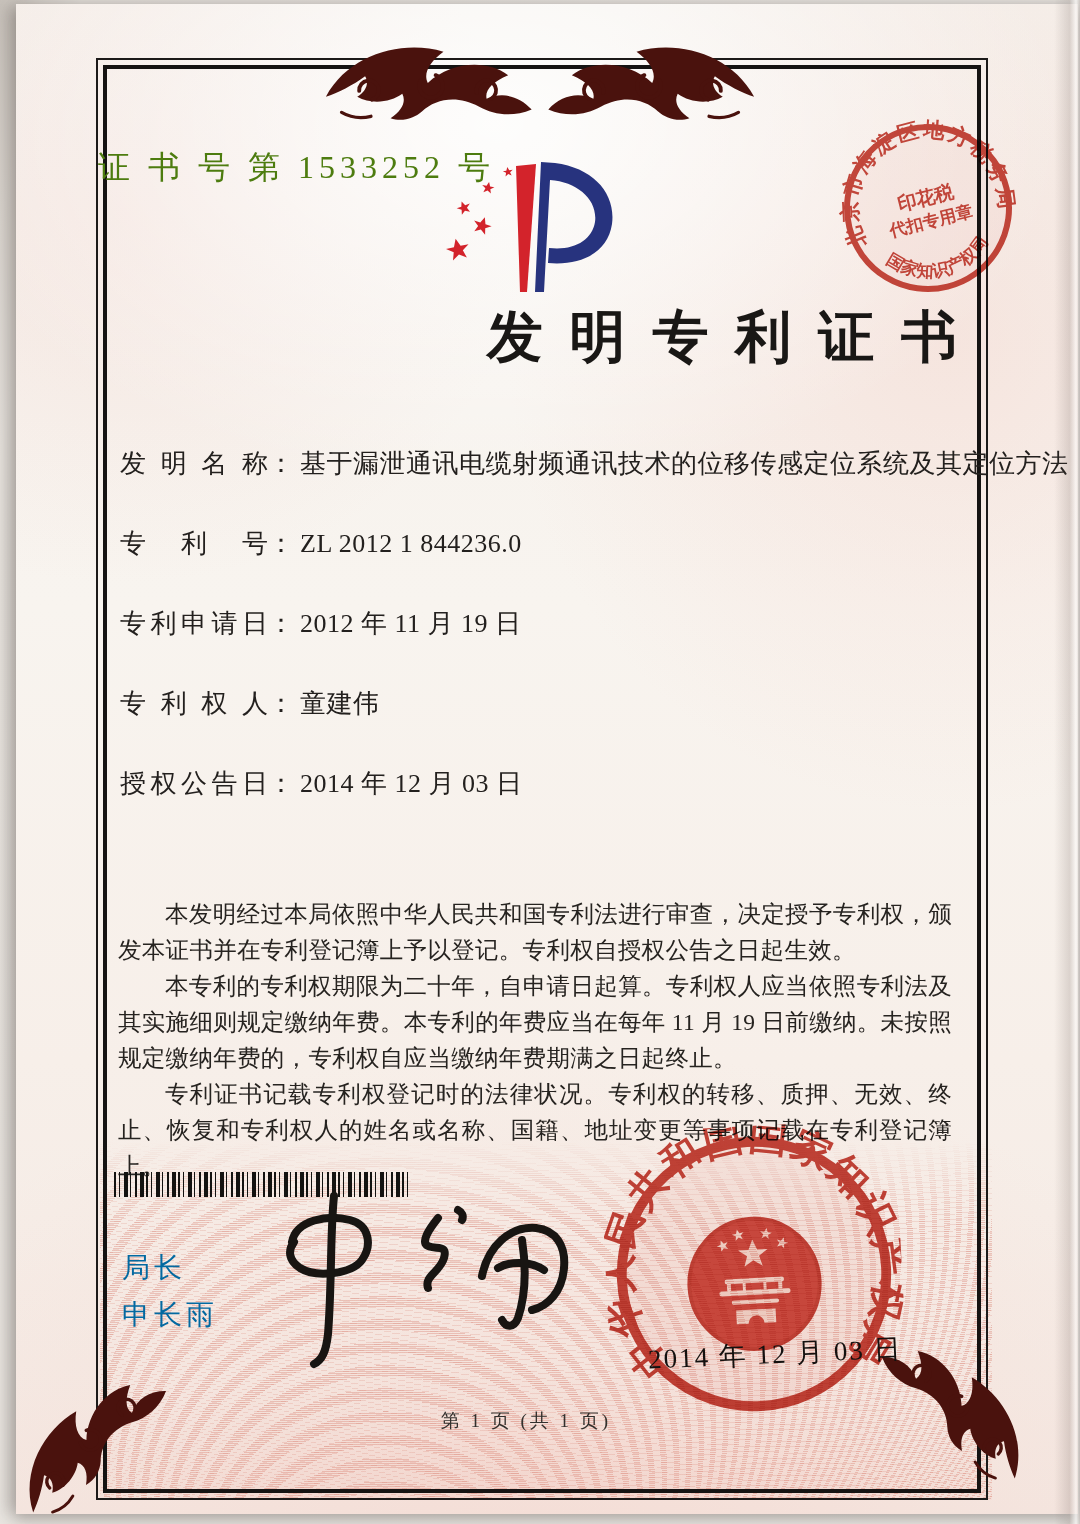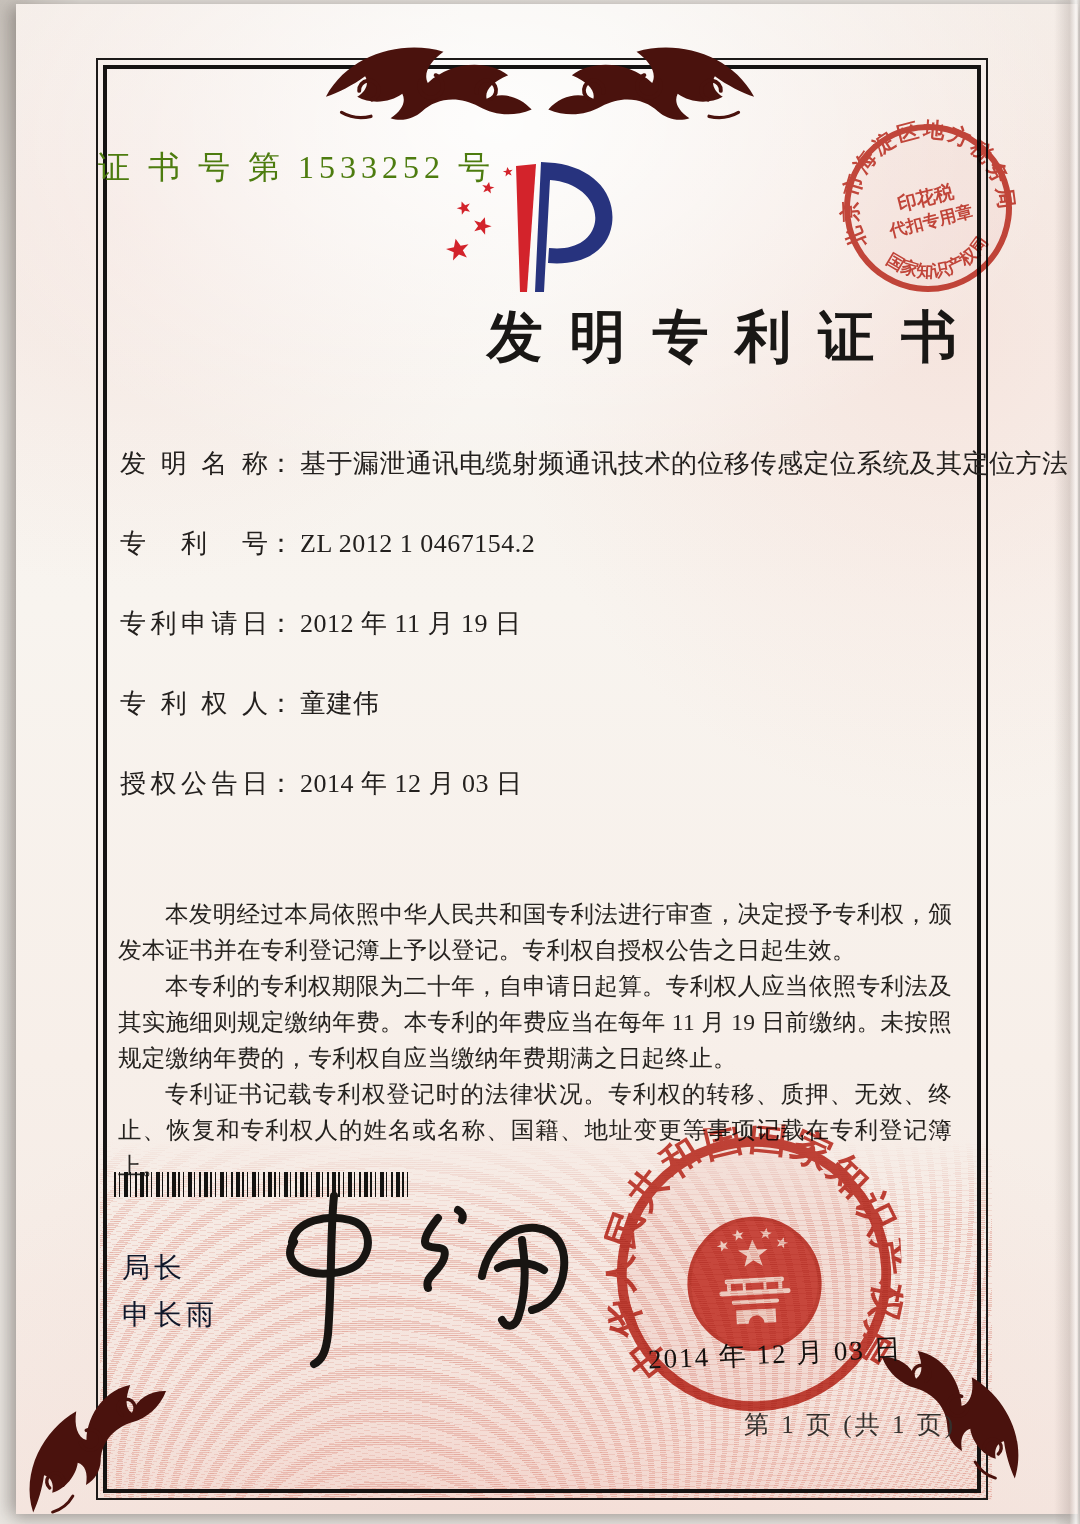--- a/index.html
+++ b/index.html
@@ -58,31 +58,31 @@
   .paras p{margin:0;text-indent:2em;}
   
   .barcode{position:absolute;left:114px;top:1172px;width:296px;height:25px;
     background:repeating-linear-gradient(90deg,
       #141311 0 2px, transparent 2px 5px,
       #141311 5px 6px, transparent 6px 10px,
       #141311 10px 14px, transparent 14px 16px,
       #141311 16px 17px, transparent 17px 21px,
       #141311 21px 23px, transparent 23px 26px,
       #141311 26px 30px, transparent 30px 32px);}
-  .signer{position:absolute;left:122px;top:1244px;font-size:28px;color:#0f172a;line-height:47px;
+  .signer{position:absolute;left:122px;top:1244px;font-size:28px;color:#0369a1;line-height:47px;
     font-family:"Liberation Sans","DejaVu Sans",sans-serif;letter-spacing:4px;}
   .signature{position:absolute;left:248px;top:1182px;width:330px;height:200px;}
   .seal-main{position:absolute;left:606px;top:1126px;width:296px;height:296px;opacity:.94;
     mix-blend-mode:multiply;transform:rotate(-3deg);}
   .seal-date{position:absolute;left:648px;top:1336px;font-size:27px;color:#14110f;
     letter-spacing:2px;transform:rotate(-2.5deg);white-space:nowrap;}
   .seal-tax{position:absolute;left:838px;top:118px;width:180px;height:180px;opacity:.92;
     mix-blend-mode:multiply;transform:rotate(-14deg);}
-  .footer{position:absolute;left:96px;top:1408px;width:860px;text-align:right;
-    font-size:25px;letter-spacing:3px;color:#33302d;}
+  .footer{position:absolute;left:96px;top:1408px;width:860px;text-align:center;
+    font-size:19px;letter-spacing:3px;color:#33302d;}
 </style>
 </head>
 <body>
 <div id="stage">
 
 <svg width="0" height="0" style="position:absolute">
   <defs>
     <path id="star5" d="M0,-10 L2.94,-3.09 10,-3.09 4.05,1.18 6.18,8.09 0,4 -6.18,8.09 -4.05,1.18 -10,-3.09 -2.94,-3.09 Z"></path>
     <g id="flourish">
       <path fill="currentColor" d="M6,64 C30,20 84,6 126,18 C112,28 105,40 110,50 C134,28 170,26 192,42 C176,49 168,57 170,66 C186,59 203,63 216,77 C197,85 178,83 162,74 C140,62 118,66 104,79 C96,86 84,90 72,86 C84,78 88,69 84,61 C72,70 52,72 38,64 C48,58 50,49 46,43 C34,52 18,60 6,64 Z"></path>
@@ -123,21 +123,21 @@
   <path fill="#27337e" d="M117,12 L131,13 C170,18 192,44 188,74 C184,102 158,116 124,113 L125,98 C150,101 168,90 171,72 C174,50 154,32 126,30 L120,142 L111,142 Z"></path>
 </svg>
 
 <div class="title">发明专利证书</div>
 
 <div class="fields">
   <div class="field">
     <span class="f-label">发明名称</span><span class="f-colon">：</span><span class="f-value">基于漏泄通讯电缆射频通讯技术的位移传感定位系统及其定位方法</span>
   </div>
   <div class="field">
-    <span class="f-label">专利号</span><span class="f-colon">：</span><span class="f-value">ZL 2012 1 0467154.2</span>
+    <span class="f-label">专利号</span><span class="f-colon">：</span><span class="f-value">ZL 2012 1 844236.0</span>
   </div>
   <div class="field">
     <span class="f-label">专利申请日</span><span class="f-colon">：</span><span class="f-value">2012 年 11 月 19 日</span>
   </div>
   <div class="field">
     <span class="f-label">专利权人</span><span class="f-colon">：</span><span class="f-value">童建伟</span>
   </div>
   <div class="field">
     <span class="f-label">授权公告日</span><span class="f-colon">：</span><span class="f-value">2014 年 12 月 03 日</span>
   </div>

